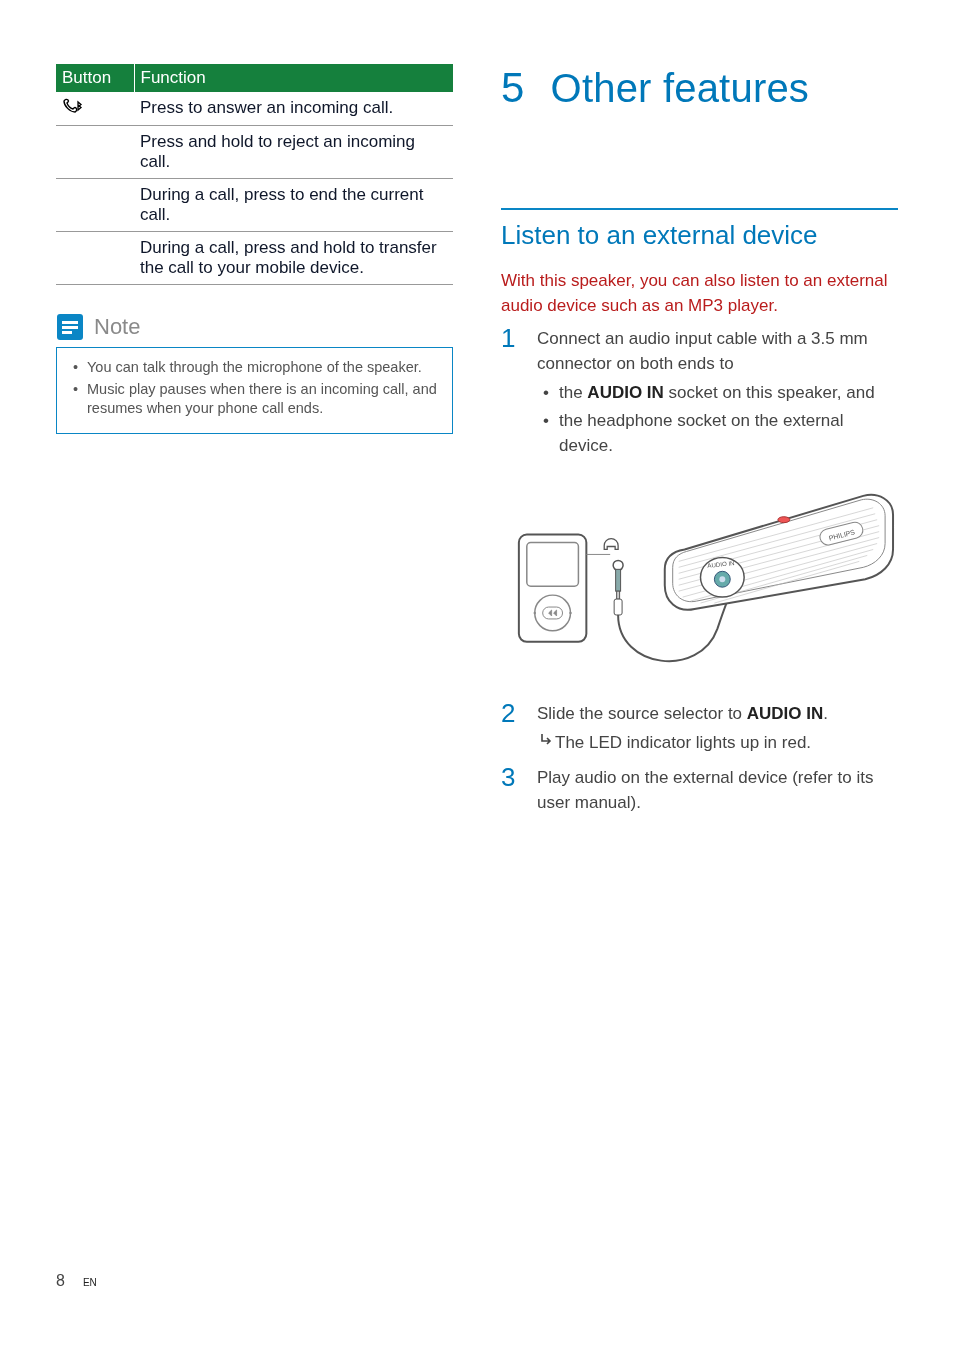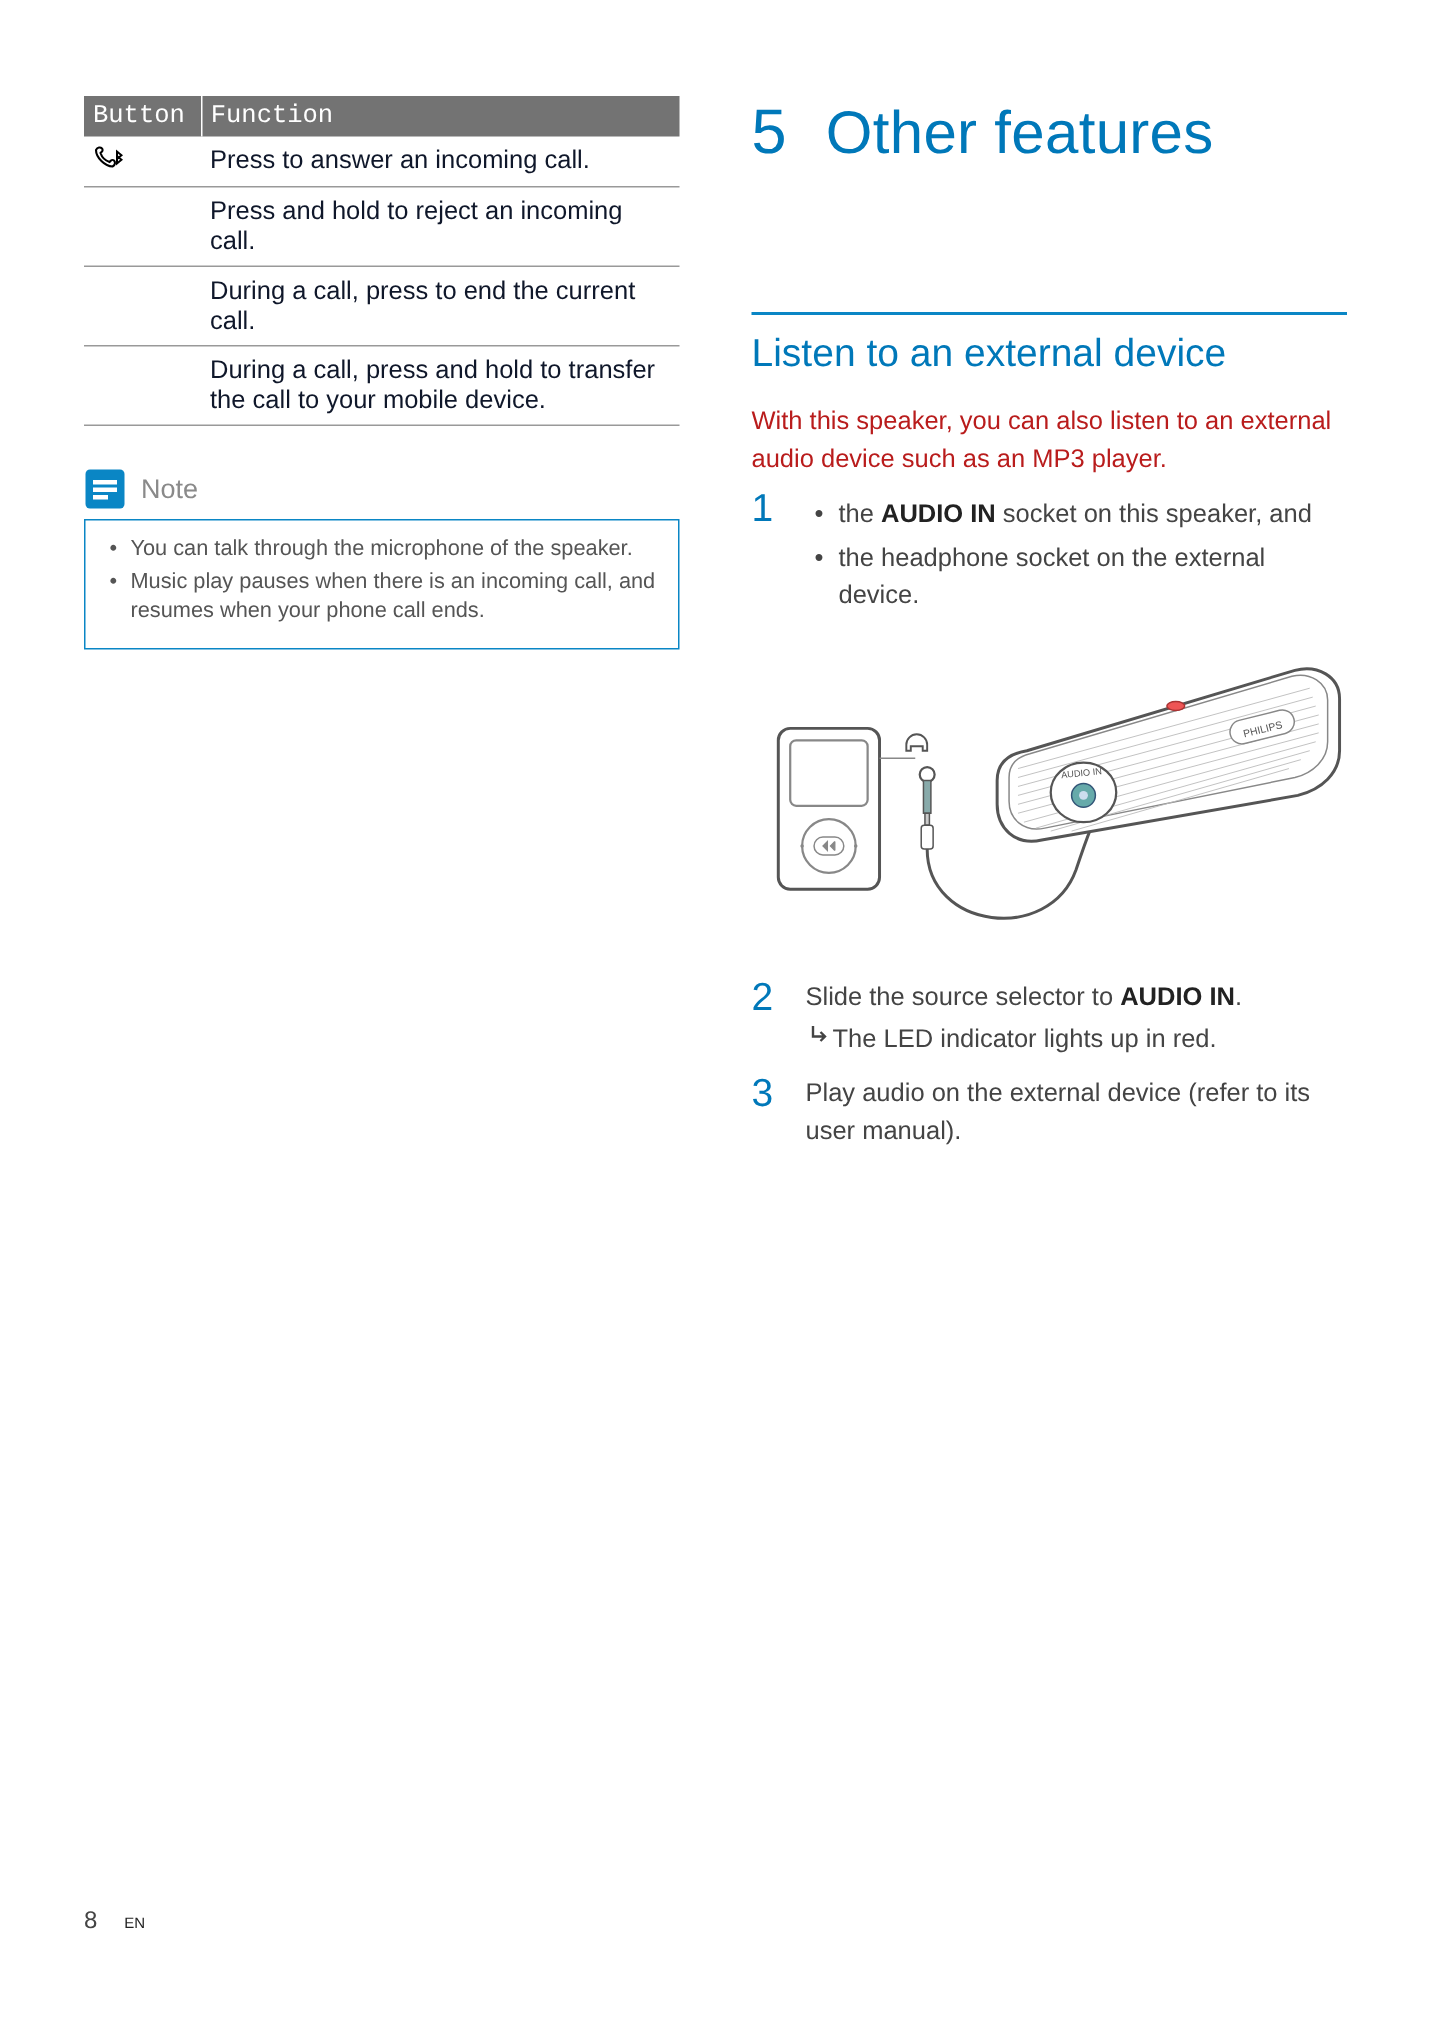--- a/index.html
+++ b/index.html
@@ -3,33 +3,33 @@
 <meta charset="utf-8">
 <style>
   * { box-sizing: border-box; margin: 0; padding: 0; }
   html, body { width: 954px; height: 1350px; background: #fff; font-family: "Gill Sans", "Gill Sans MT", "Trebuchet MS", sans-serif; color: #333; }
   .page { position: relative; width: 954px; height: 1350px; padding: 64px 56px 40px 56px; }
   .columns { display: flex; gap: 48px; }
   .col { flex: 1 1 0; min-width: 0; }
 
   
   table.btn-table { width: 100%; border-collapse: collapse; font-size: 17px; }
-  table.btn-table thead tr { background: #737373; color: #fff; font-family: Liberation Mono, monospace; }
+  table.btn-table thead tr { background: #15803d; color: #fff; }
   table.btn-table th { text-align: left; font-weight: 400; padding: 4px 6px; }
   table.btn-table th:first-child { border-right: 1px solid #fff; width: 78px; }
   table.btn-table td { padding: 6px 6px 6px 6px; vertical-align: top; font-weight: 300; color: #0f172a; }
   table.btn-table tbody tr { border-bottom: 1px solid #999; }
   table.btn-table tbody tr:first-child { border-top: none; }
   .icon-cell { font-size: 15px; font-weight: 700; color: #000; letter-spacing: -4px; }
 
   
   .note-block { margin-top: 28px; }
   .note-head { display: flex; align-items: center; gap: 10px; margin-bottom: 6px; }
   .note-icon { width: 28px; height: 28px; display: inline-flex; align-items: center; justify-content: center; }
-  .note-title { color: #8a8a8a; font-size: 18px; font-weight: 400; }
+  .note-title { color: #8a8a8a; font-size: 22px; font-weight: 400; }
   .note-body { border: 1px solid #0a86c5; padding: 10px 14px 12px 14px; }
   .note-body ul { list-style: none; }
   .note-body li { position: relative; padding-left: 16px; font-size: 14.5px; color: #555; font-weight: 300; line-height: 1.35; margin-bottom: 2px; }
   .note-body li::before { content: "•"; position: absolute; left: 2px; top: 0; color: #555; }
 
   
   .chapter-title { font-size: 40px; color: #0078b9; font-weight: 400; letter-spacing: 0.2px; display: flex; align-items: baseline; gap: 26px; }
   .chapter-num { font-size: 42px; }
   .rule-above { border-top: 2px solid #0a86c5; margin-top: 96px; padding-top: 10px; }
   .section-title { font-size: 26px; color: #0078b9; font-weight: 400; margin-bottom: 18px; }
@@ -129,20 +129,21 @@
 
       <div class="rule-above">
         <div class="section-title">Listen to an external device</div>
         <div class="body-text">With this speaker, you can also listen to an external audio device such as an MP3 player.</div>
 
         <div class="steps">
 
           <div class="step">
             <div class="step-num">1</div>
             <div class="step-body">
+              <span>Connect an audio input cable with a 3.5 mm connector on both ends to</span>
               <ul class="sub-bullets">
                 <li>
                   <span>the </span><b>AUDIO IN</b><span> socket on this speaker, and</span>
                 </li>
                 <li>the headphone socket on the external device.</li>
               </ul>
             </div>
           </div>
 
           <div class="illus">

